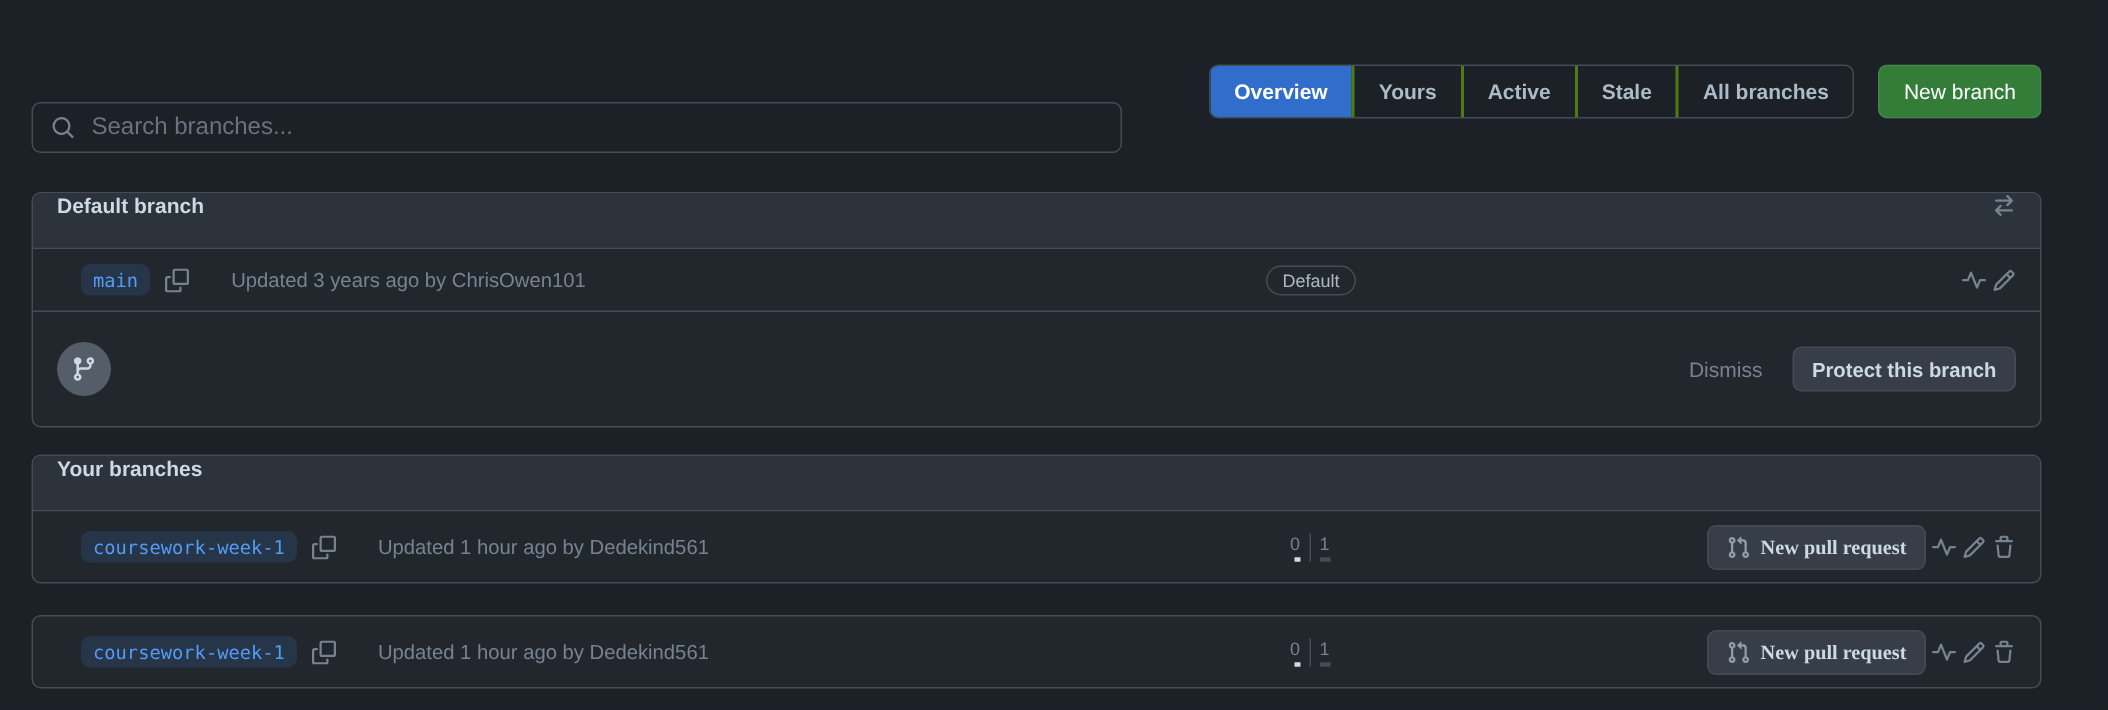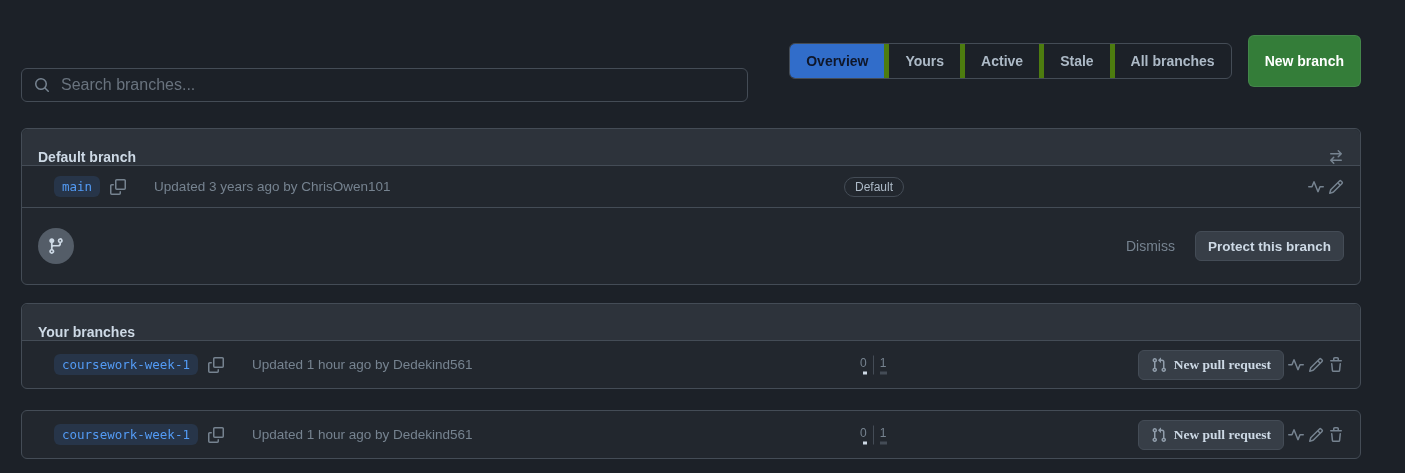--- a/index.html
+++ b/index.html
@@ -25,41 +25,41 @@
     color: #adbac7; font-size: 16px; font-family: inherit;
   }
   .searchbox input::placeholder { color: #69737e; }
   .tabs {
     margin-left: auto; display: flex; height: 36px;
     border: 1px solid #444c56; border-radius: 6px; overflow: hidden;
   }
   .tab {
     display: flex; align-items: center; padding: 0 16px;
     font-size: 14px; font-weight: 600; color: #adbac7;
-    border-left: 5px solid #4d7c0f; cursor: pointer; white-space: nowrap;
+    border-left: 2px solid #4d7c0f; cursor: pointer; white-space: nowrap;
   }
   .tab:first-child { border-left: none; }
-  .tab.active { background: #316dca; color: #0f172a; }
+  .tab.active { background: #316dca; color: #ffffff; }
   .btn-green {
-    margin-left: 16px; height: 52px; padding: 0 16px; white-space: nowrap;
-    background: #347d39; color: #ffffff; font-size: 14px; font-weight: 700;
+    margin-left: 16px; height: 36px; padding: 0 16px; white-space: nowrap;
+    background: #347d39; color: #ffffff; font-size: 14px; font-weight: 400;
     border: 1px solid rgba(205,217,229,0.1); border-radius: 6px;
     font-family: inherit; cursor: pointer;
   }
 
   
   .box {
     margin: 0 44px 0 21px; background: #22272e;
     border: 1px solid #444c56; border-radius: 6px;
   }
   .box.first { margin-top: 26px; }
   .box.second { margin-top: 18px; }
   .box.third { margin-top: 21px; }
   .box-header {
-    display: flex; align-items: flex-end; height: 37px; padding: 0 16px;
+    display: flex; align-items: flex-start; height: 37px; padding: 0 16px;
     background: #2d333b; border-bottom: 1px solid #444c56;
     border-radius: 6px 6px 0 0;
     font-size: 14px; font-weight: 700; color: #cdd9e5;
   }
   .box-header .hdr-action { margin-left: auto; color: #768390; background: none; border: none; padding: 0; cursor: pointer; }
 
   .branch-row { position: relative; display: flex; align-items: center; padding: 0 16px; }
   .branch-row.slim { height: 41px; }
   .branch-row.tall { height: 47px; }
   .branch-label {

